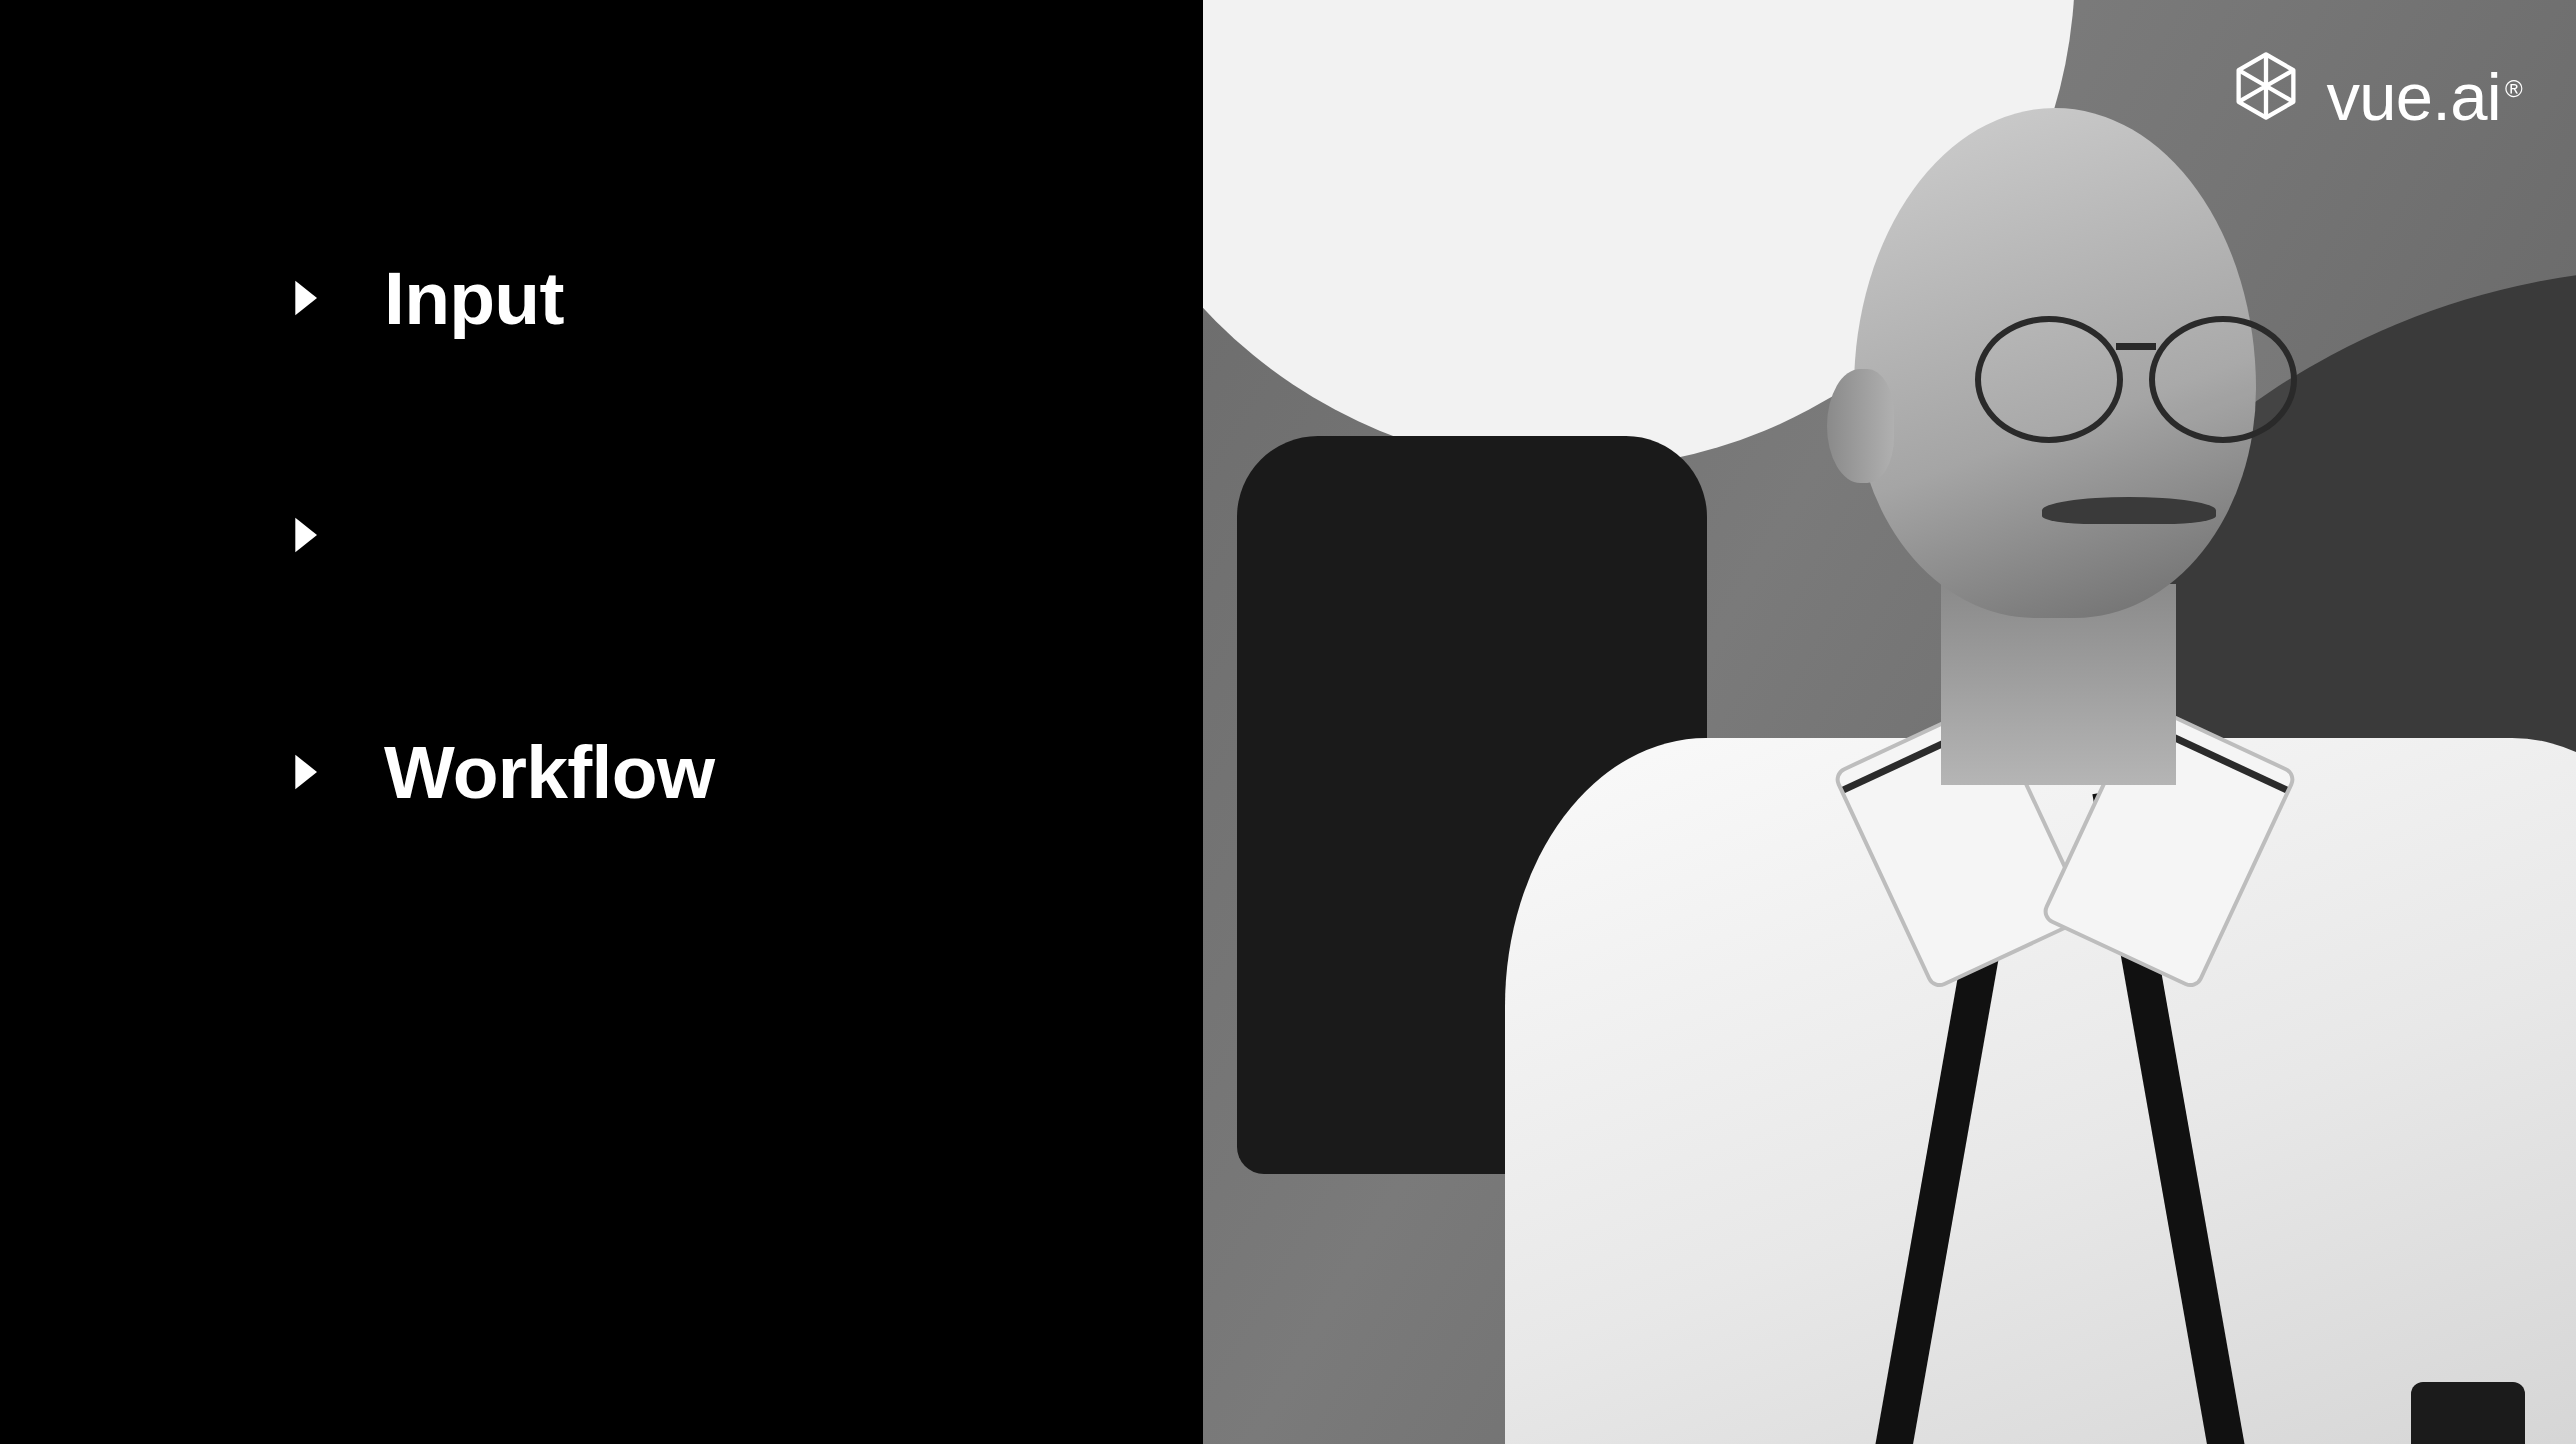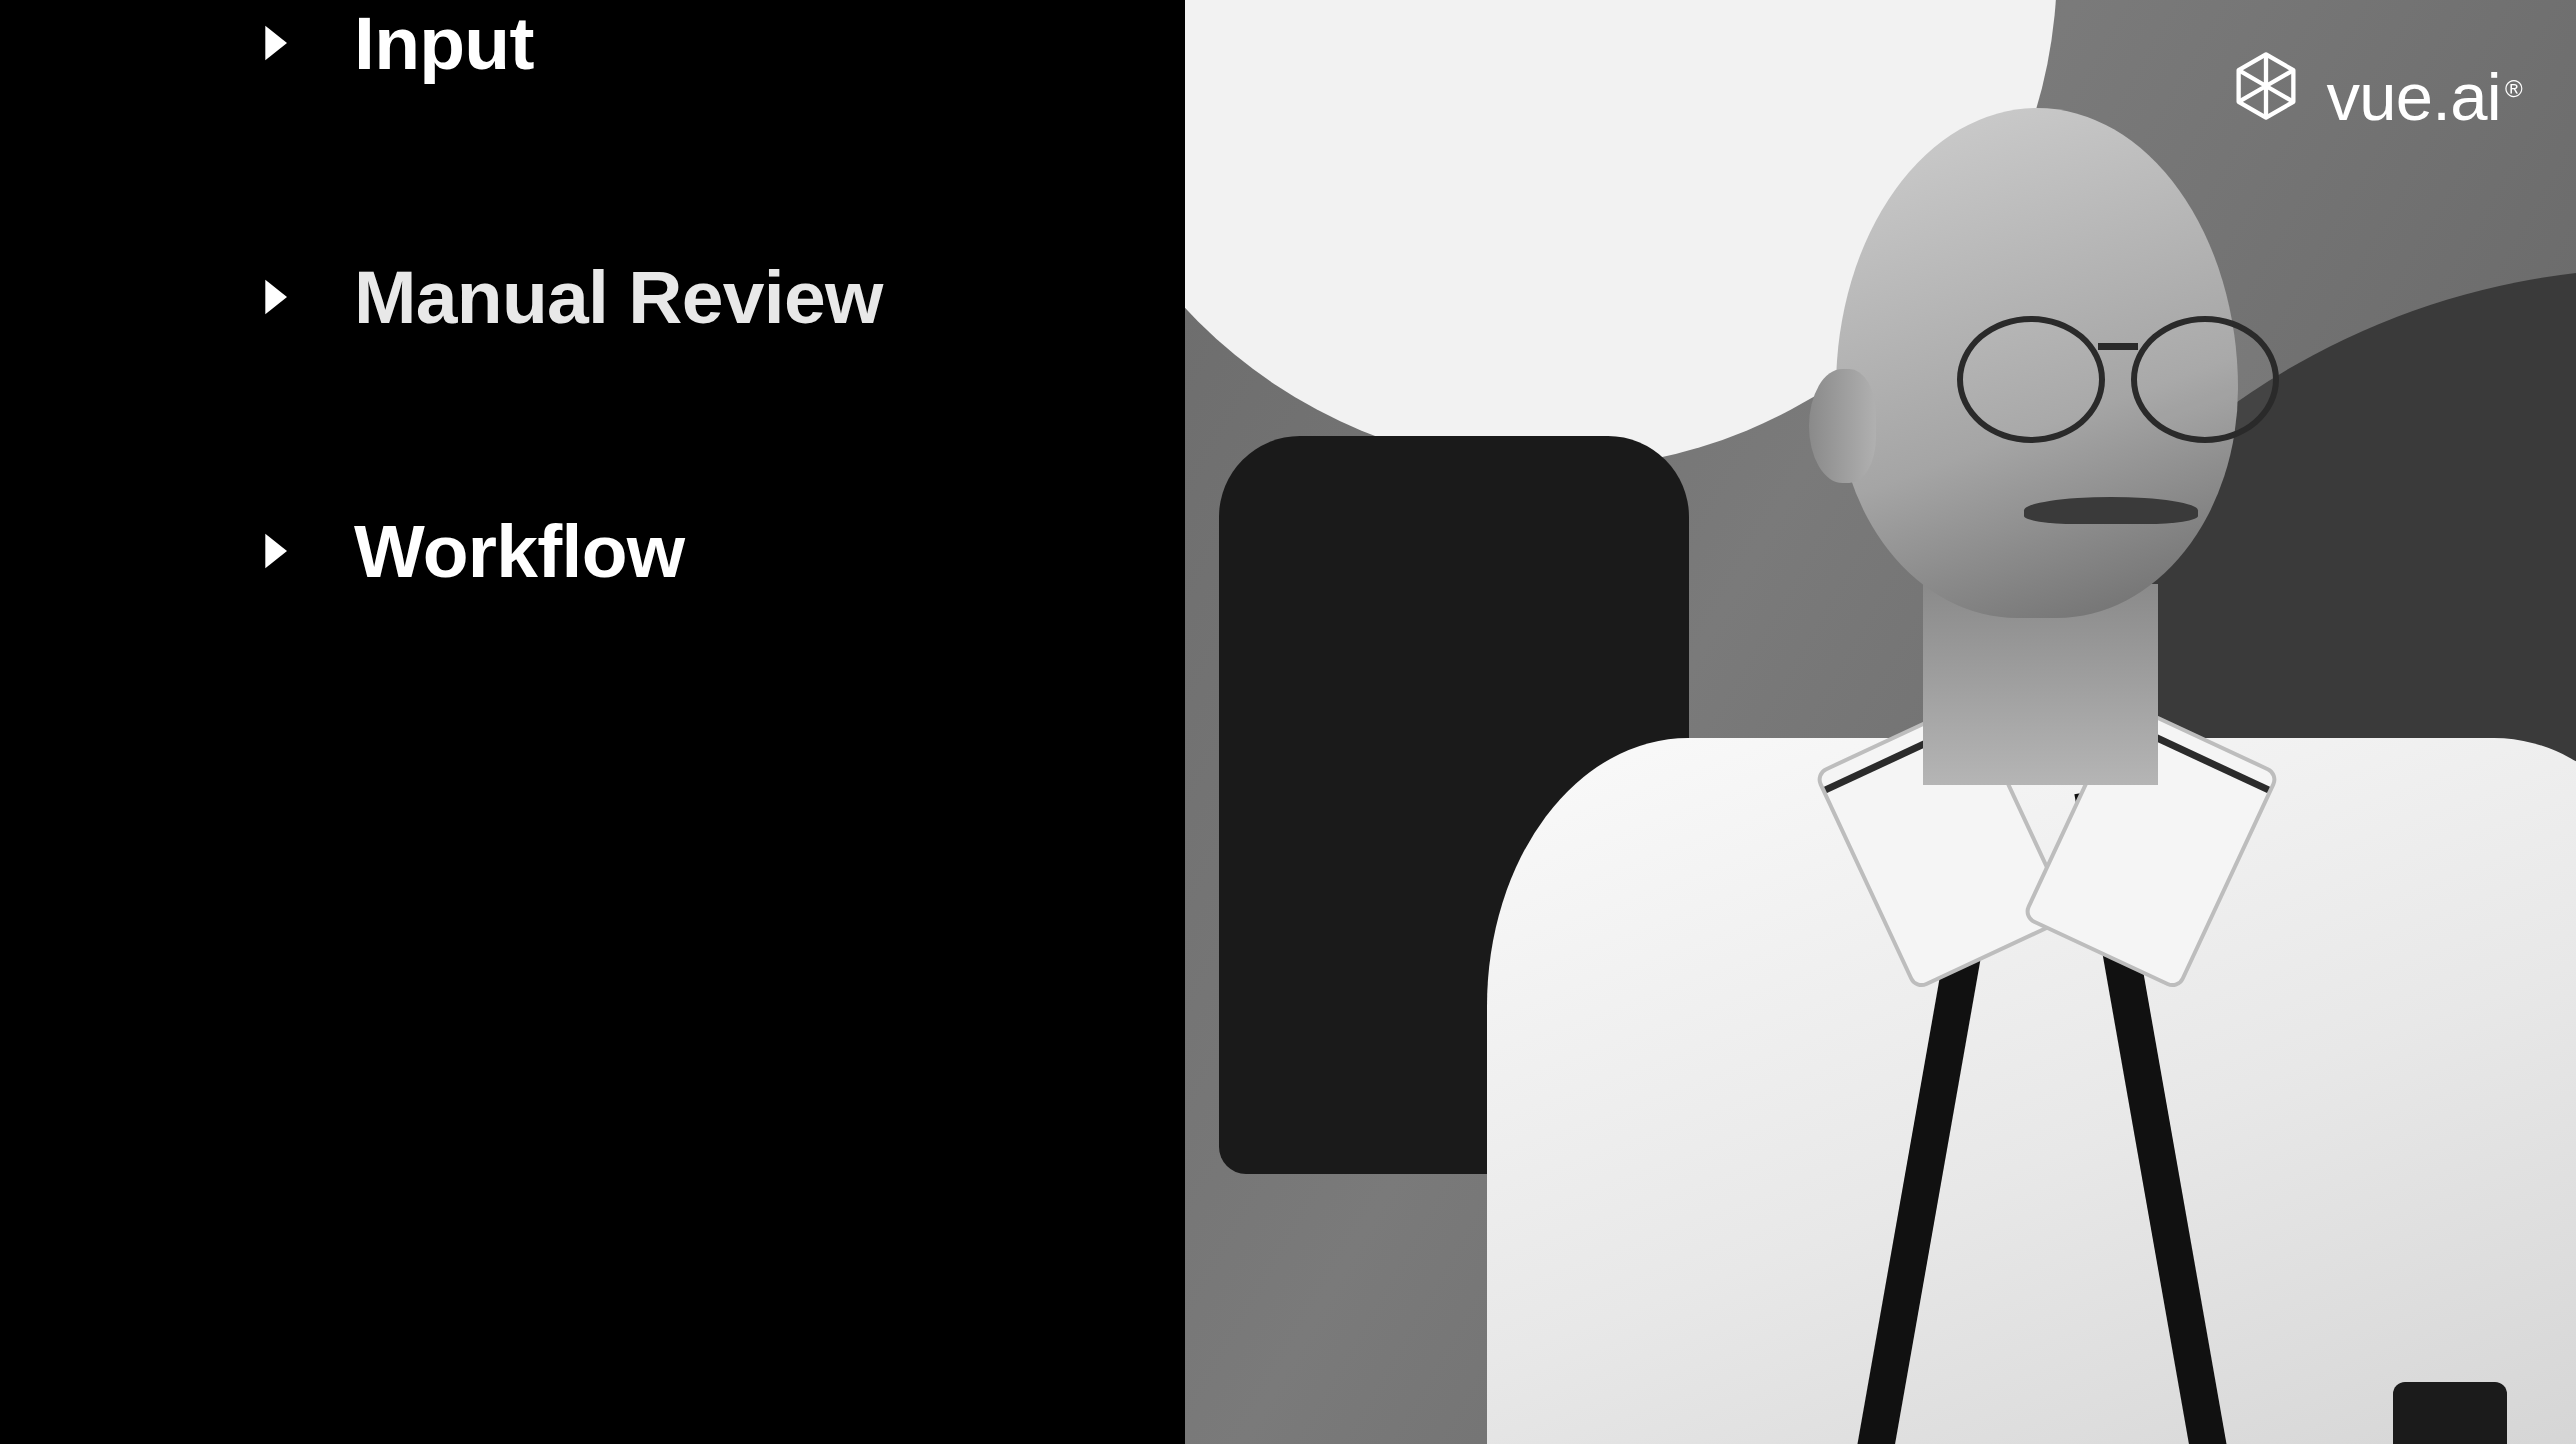--- a/index.html
+++ b/index.html
@@ -14,23 +14,25 @@
     .slide-container {
       display: flex;
       width: 100%;
       height: 100%;
     }
     .left-panel {
       width: 46%;
       height: 100%;
       background: #000;
       padding-left: 248px;
+      padding-top: 255px;
       display: flex;
       flex-direction: column;
       gap: 168px;
+      margin-left: 30px;
     }
     .right-panel {
       width: 54%;
       height: 100%;
       position: relative;
       overflow: hidden;
       background: #888;
     }
     .bullet-row {
       display: flex;
@@ -261,21 +263,20 @@
       <span class="bullet-text">Input</span>
     </div>
 
 
     <div class="bullet-row struck">
       <span class="chevron">
         <svg viewBox="0 0 24 24">
             <path d="M8 4l10 8-10 8z"></path>
           </svg>
       </span>
-      <span class="bullet-text">Manual Review</span>
     </div>
 
     <div class="bullet-row">
       <span class="chevron">
         <svg viewBox="0 0 24 24">
             <path d="M8 4l10 8-10 8z"></path>
           </svg>
       </span>
       <span class="bullet-text">Workflow</span>
     </div>

